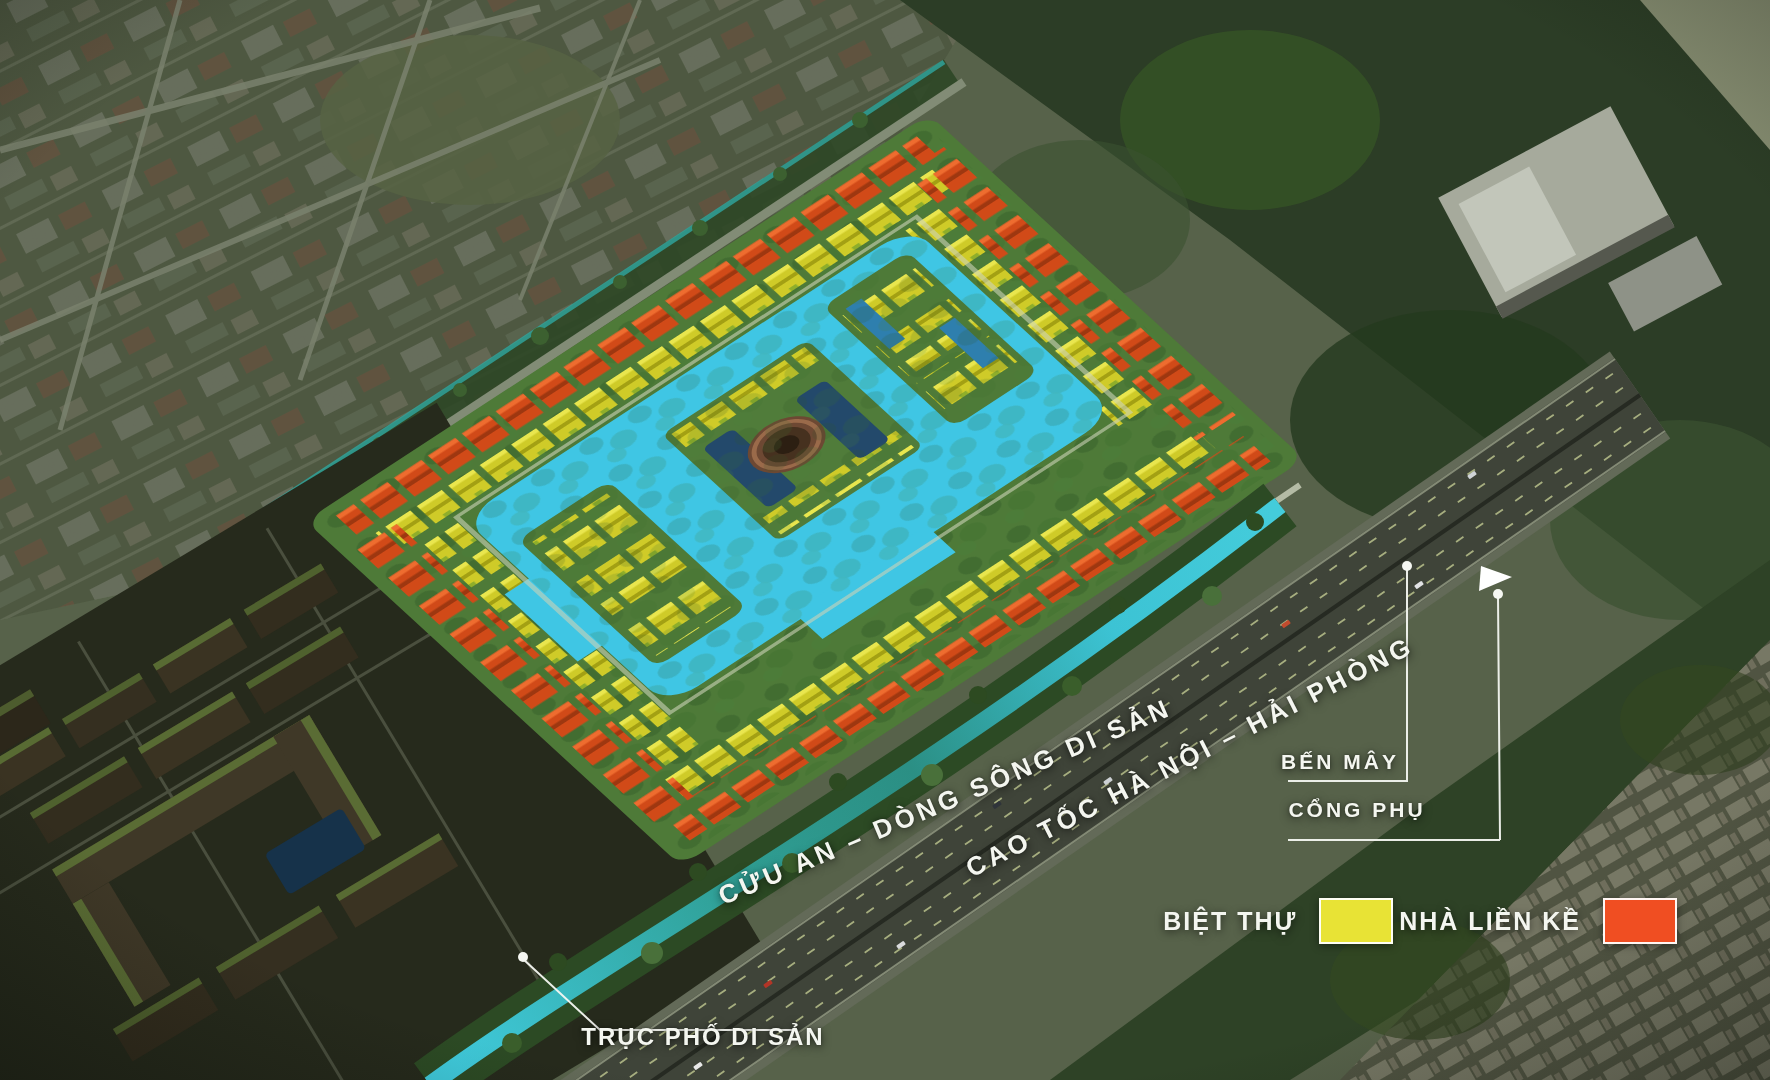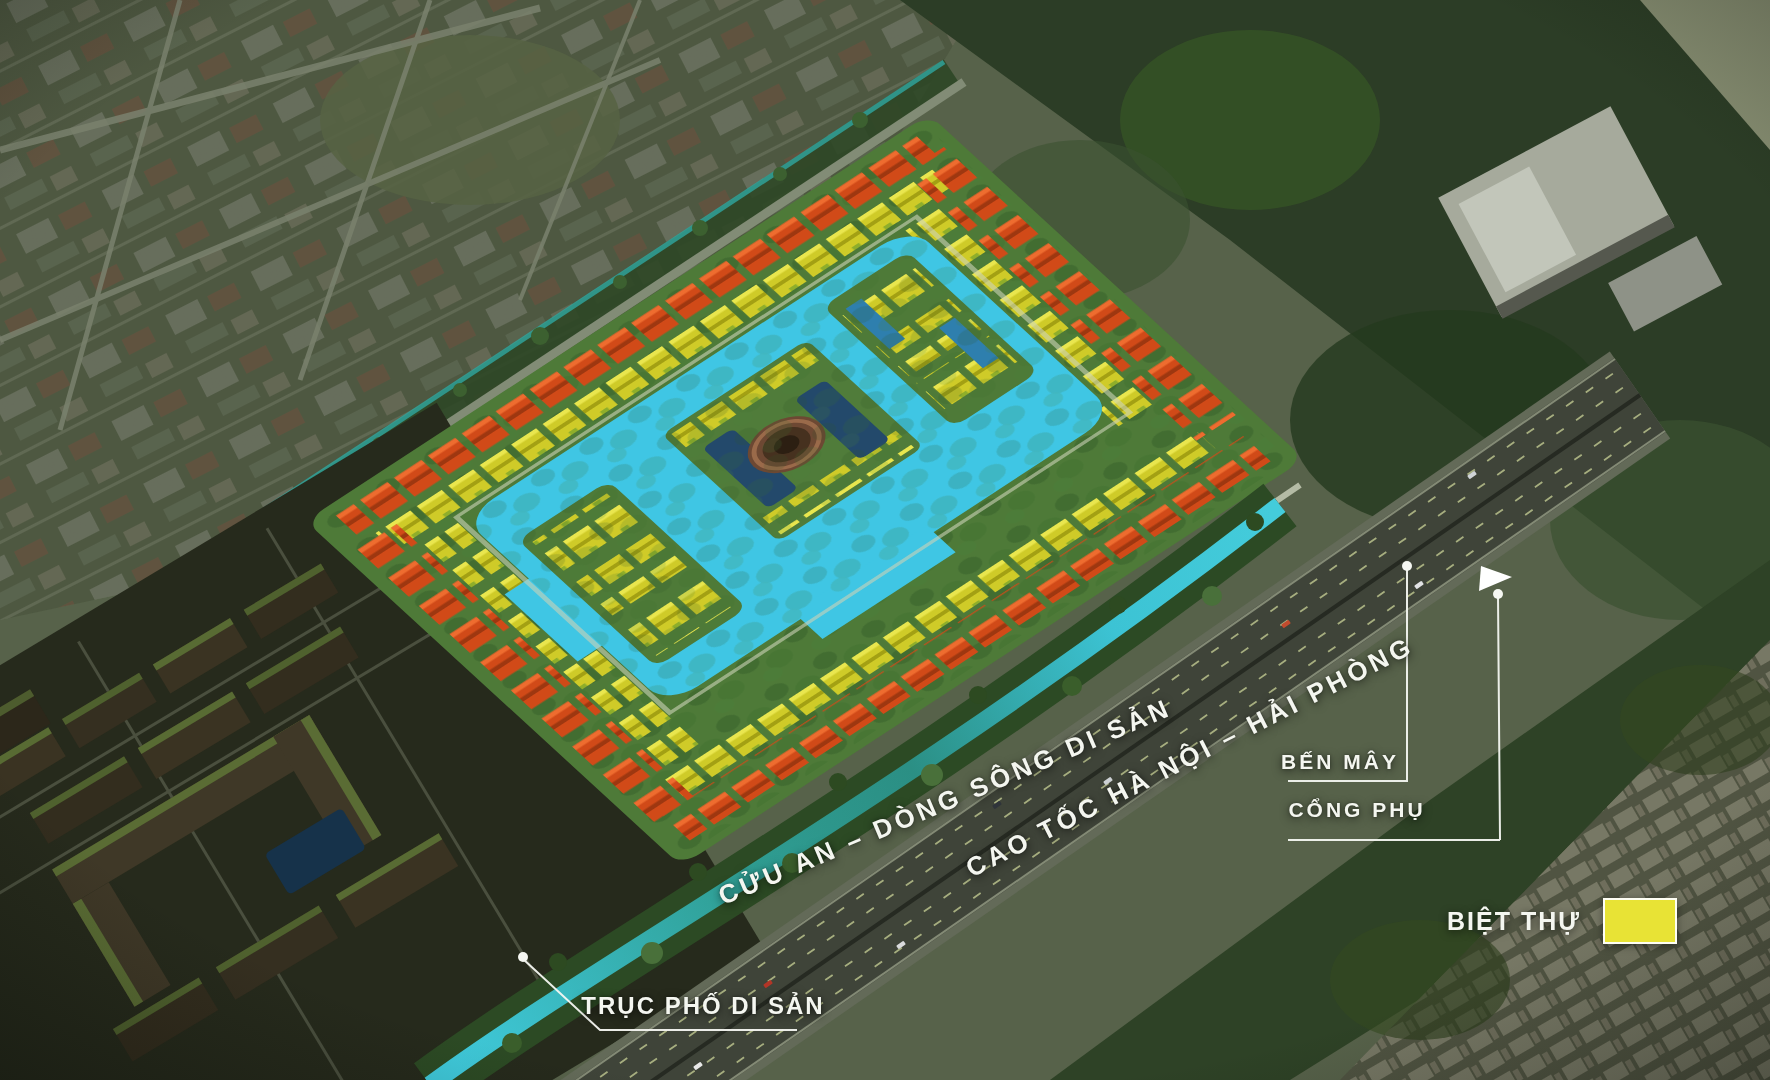--- a/index.html
+++ b/index.html
@@ -8,21 +8,21 @@
   #scene{position:absolute;left:0;top:0;}
   .lbl{position:absolute;color:#f4f6f0;font-weight:600;white-space:nowrap;
        text-shadow:0 2px 10px rgba(0,0,0,.65),0 0 3px rgba(0,0,0,.35);
        transform-origin:center center;}
   .road-lbl{font-size:26px;letter-spacing:4px;}
   .callout{font-size:21px;letter-spacing:3px;text-align:center;}
   #lbl-canal{left:945px;top:802px;transform:translate(-50%,-50%) rotate(-23deg);}
   #lbl-highway{left:1190px;top:757px;transform:translate(-50%,-50%) rotate(-27deg);}
   #lbl-benmay{left:1340px;top:762px;transform:translate(-50%,-50%);}
   #lbl-congphu{left:1357px;top:810px;transform:translate(-50%,-50%);text-align:right;}
-  #lbl-trucpho{left:703px;top:1006px;transform:translate(-50%,-50%);font-size:24px;letter-spacing:2px;}
+  #lbl-trucpho{left:703px;top:1037px;transform:translate(-50%,-50%);font-size:24px;letter-spacing:2px;}
   .legend{position:absolute;right:93px;top:898px;display:flex;flex-direction:row;
           gap:6px;align-items:flex-end;}
   .legend-row{display:flex;align-items:center;gap:22px;}
   .legend-label{color:#f4f6f0;font-size:25px;font-weight:600;letter-spacing:2px;
                 text-shadow:0 2px 8px rgba(0,0,0,.6);}
   .legend-swatch{width:70px;height:42px;border:2px solid rgba(255,255,255,.95);
                  box-shadow:0 2px 8px rgba(0,0,0,.4);}
 </style>
 </head>
 <body>
@@ -275,14 +275,18 @@
 <div class="lbl road-lbl" id="lbl-highway">CAO TỐC HÀ NỘI – HẢI PHÒNG</div>
 <div class="lbl callout" id="lbl-benmay">BẾN MÂY</div>
 <div class="lbl callout" id="lbl-congphu">CỔNG PHỤ</div>
 <div class="lbl callout" id="lbl-trucpho">TRỤC PHỐ DI SẢN</div>
 
 <div class="legend">
   <div class="legend-row">
     <span class="legend-label">BIỆT THỰ</span>
     <span class="legend-swatch" style="background: rgb(232, 227, 53);"></span>
   </div>
+  <div class="legend-row">
+    <span class="legend-label">NHÀ LIỀN KỀ</span>
+    <span class="legend-swatch" style="background: rgb(240, 78, 34);"></span>
+  </div>
 </div>
 </div>
 
 </body></html>

